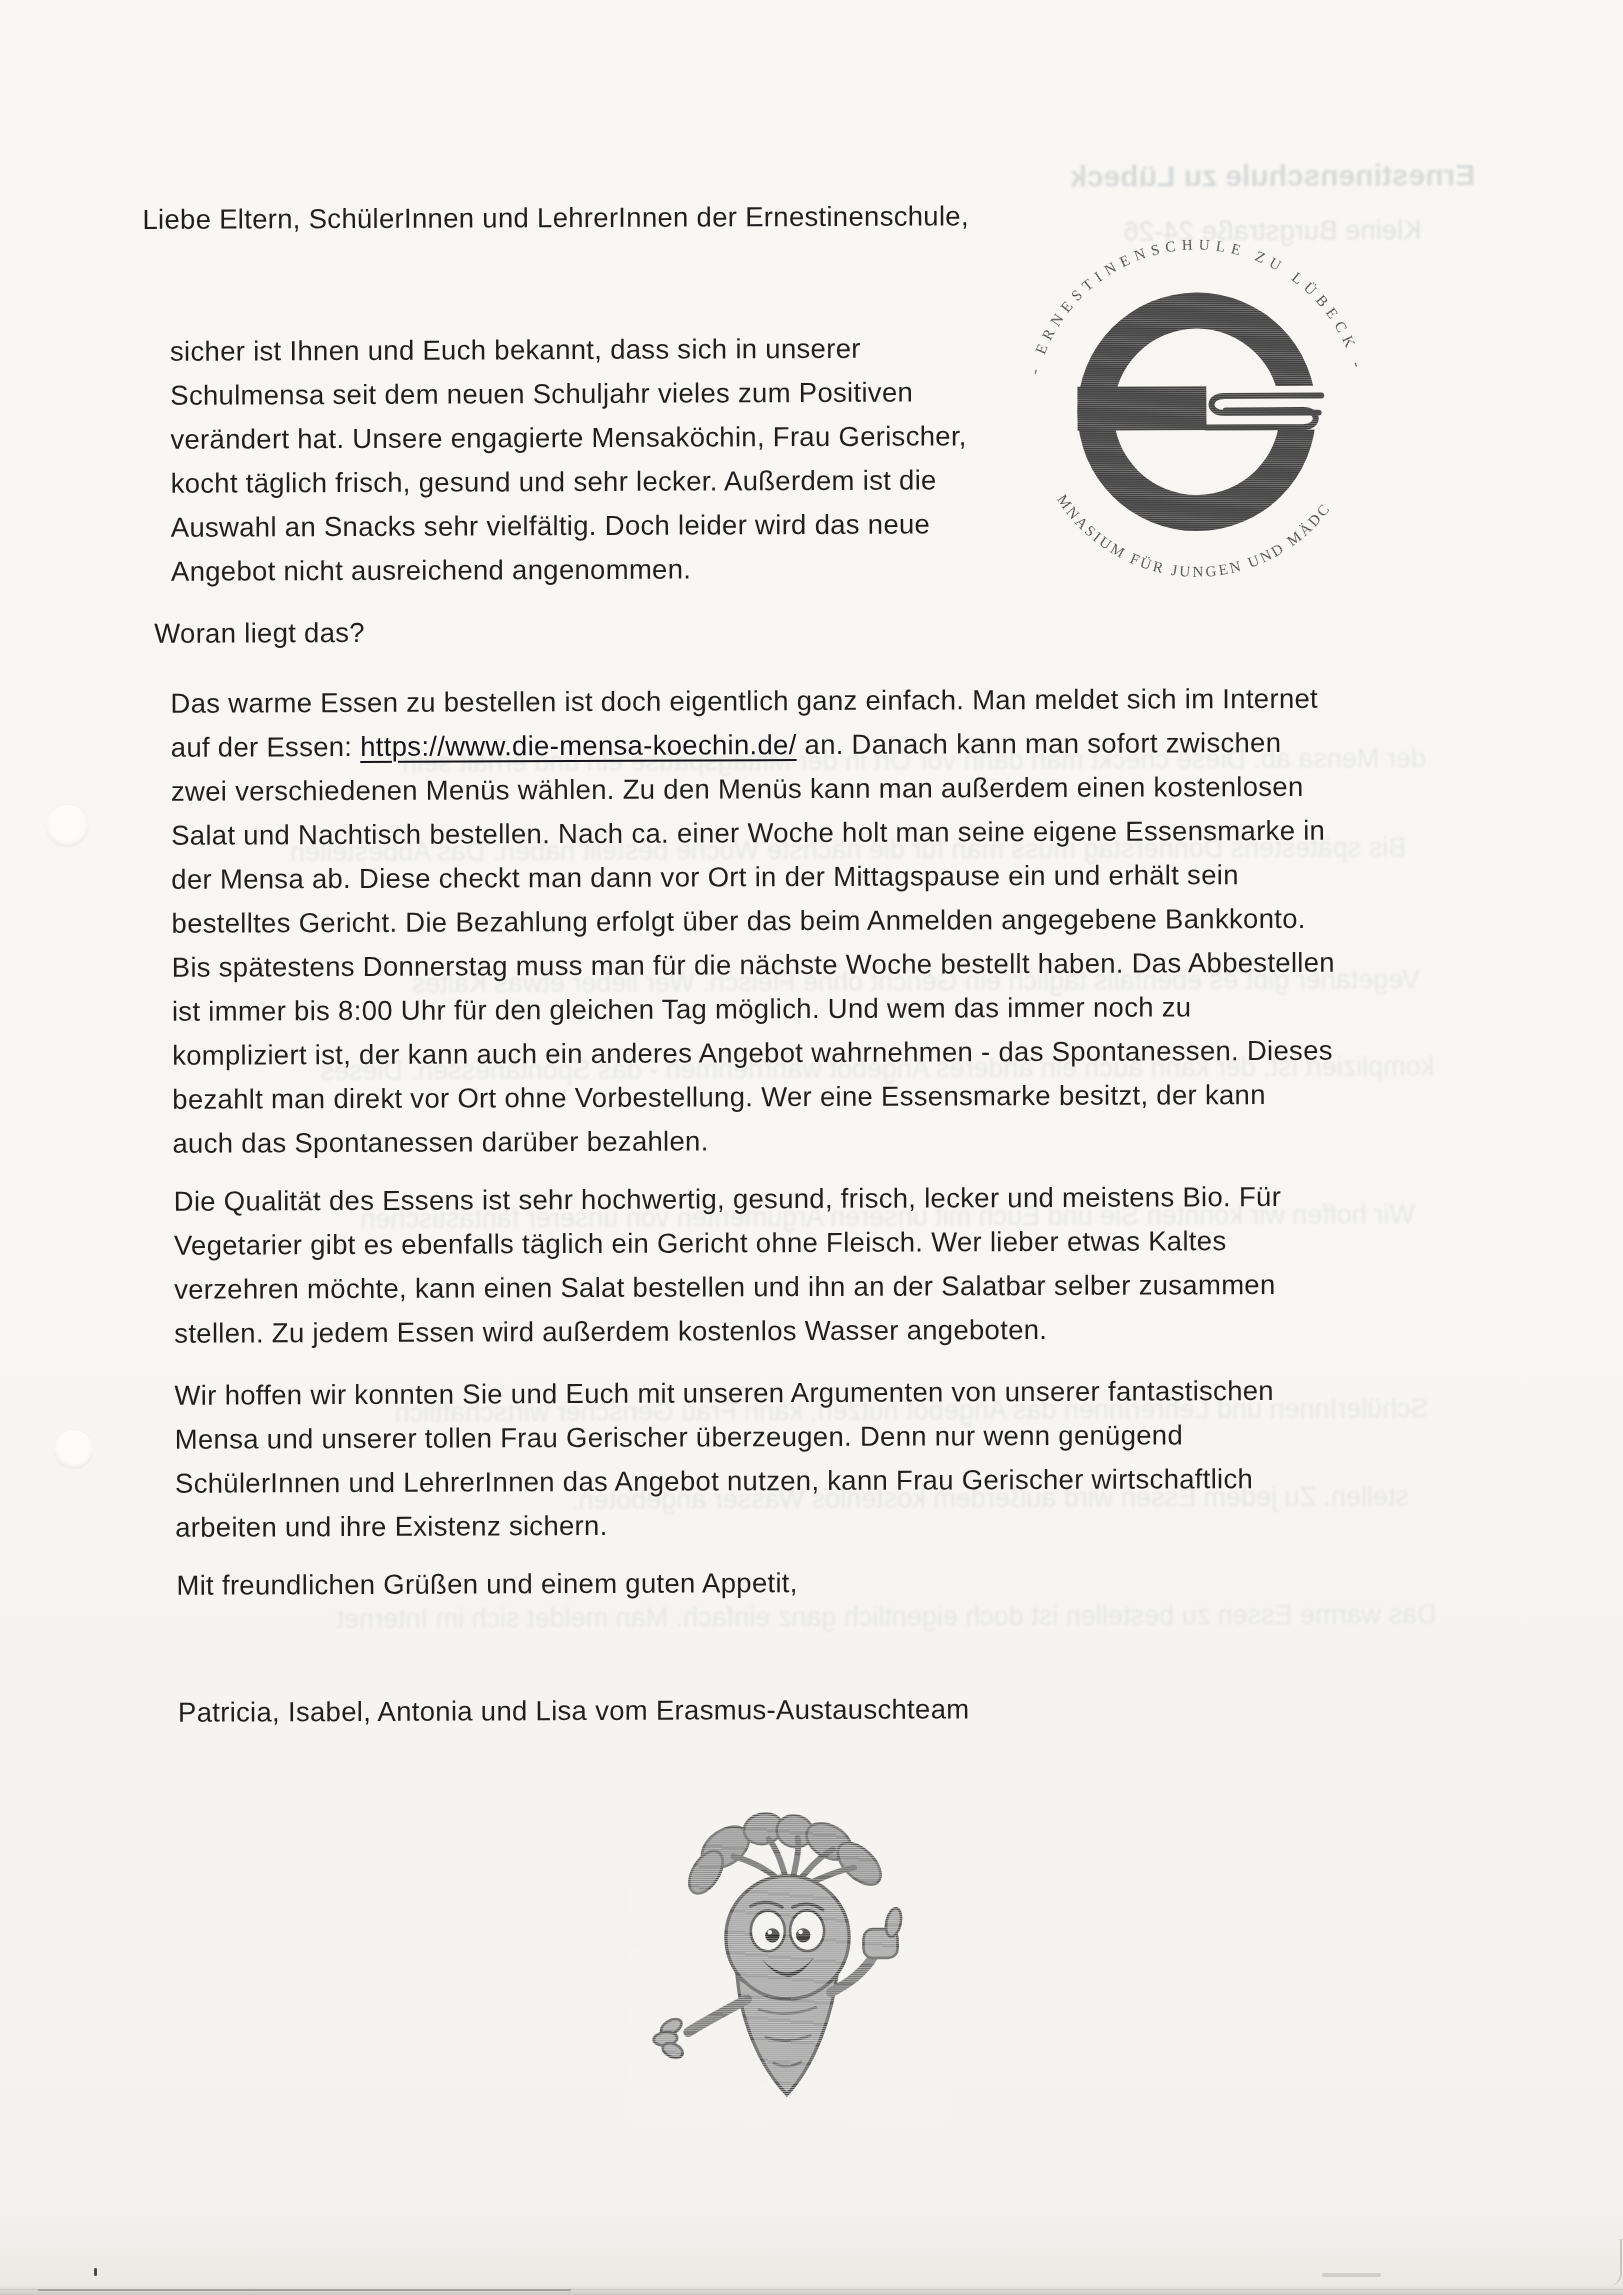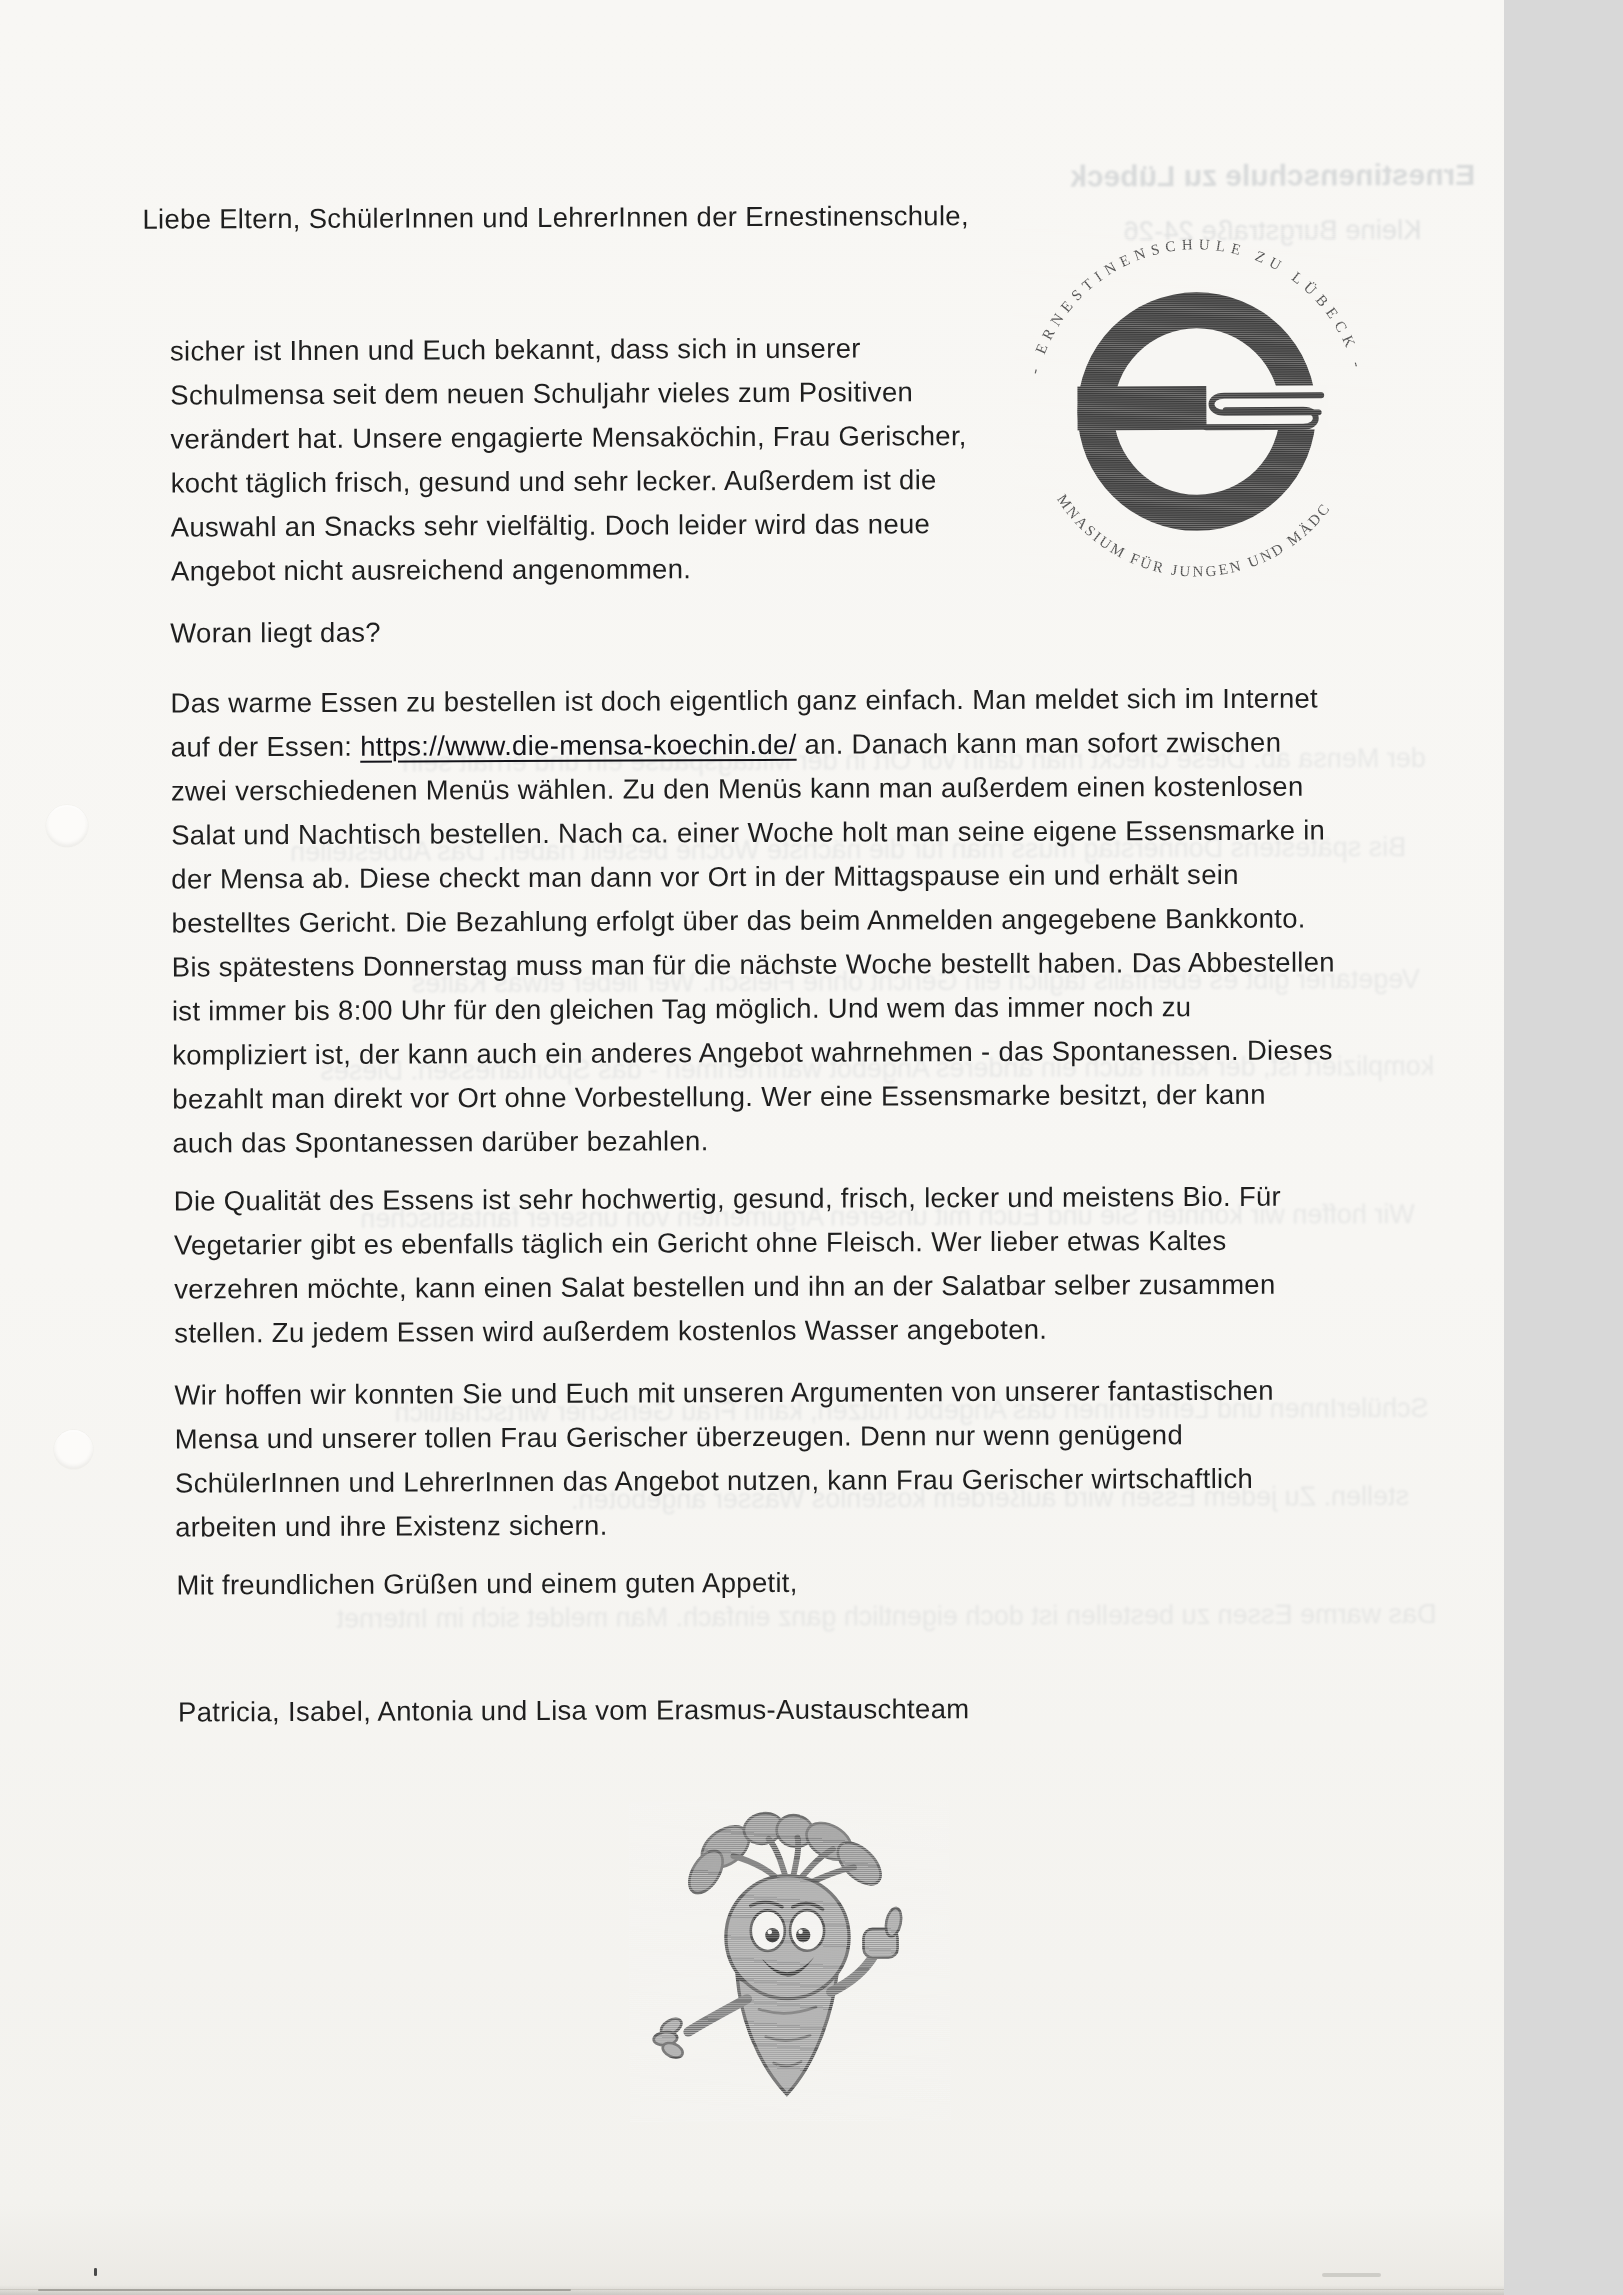--- a/index.html
+++ b/index.html
@@ -1,27 +1,27 @@
 <!DOCTYPE html>
 <html style="font-size:10.5px"><head>
 <meta charset="utf-8">
 <style>
   html,body{margin:0;padding:0;background:#d8d8d8;}
   .page{
-    position:relative; width:1504px; height:2295px; overflow:hidden;
+    position:relative; width:1623px; height:2295px; overflow:hidden;
     background:linear-gradient(180deg,#f8f7f4 0%,#f7f6f3 55%,#f3f2ee 96%,#eae8e3 100%);
     font-family:"Liberation Sans",sans-serif; color:#1f1f1f;
   }
   .sheet{position:absolute;inset:0;transform:rotate(-0.25deg);transform-origin:50% 45%;}
   .txt{position:absolute;white-space:nowrap;font-size:27.5px;letter-spacing:0.3px;color:#1f1f1f;}
   .para{position:absolute;white-space:nowrap;font-size:27.5px;letter-spacing:0.3px;}
   .para .line{height:44px;line-height:44px;white-space:nowrap;}
   .salutation{left:146px;top:200px;line-height:34px;}
   .intro{left:173px;top:327px;}
-  .question{left:172px;top:614px;line-height:34px;}
+  .question{left:156px;top:614px;line-height:34px;}
   .main{left:172px;top:679px;}
   .quality{left:173px;top:1177px;}
   .appeal{left:173px;top:1371px;}
   .closing{left:174px;top:1566px;line-height:34px;}
   .signature{left:175px;top:1693px;line-height:34px;}
   .url-link{color:#14141a;text-decoration:underline;text-underline-offset:4.6px;text-decoration-thickness:2px;}
   .logo{position:absolute;left:1016px;top:230px;width:367px;height:367px;}
   .mascot{position:absolute;left:625px;top:1801px;width:321px;height:321px;}
   .scanlines-overlay{position:absolute;inset:0;pointer-events:none;
     background:repeating-linear-gradient(180deg,rgba(247,246,243,0.28) 0 0.9px,rgba(247,246,243,0) 0.9px 2.1px);}

